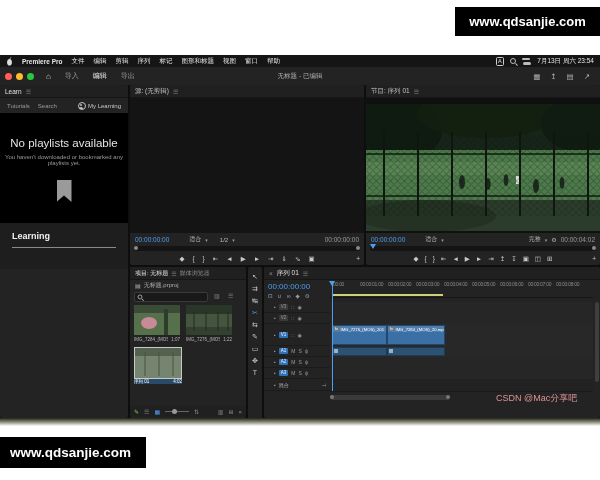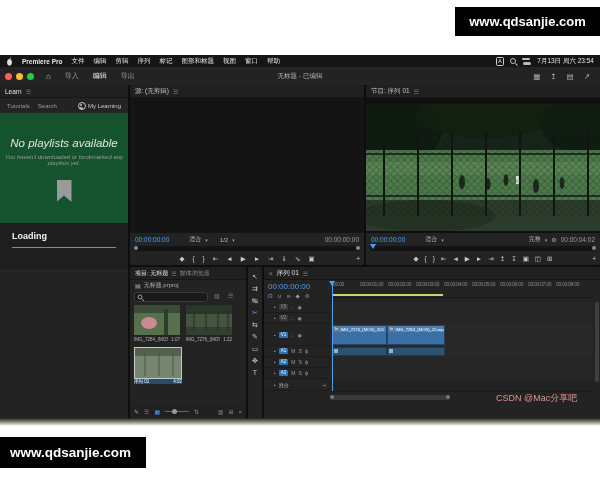--- a/index.html
+++ b/index.html
@@ -32,21 +32,21 @@
   .phead{height:12px;display:flex;align-items:center;font-size:6.5px;color:#c2c2c2;padding:0 5px;gap:4px;background:#202020;border-bottom:1px solid #161616;}
   .phead .dim{color:#8a8a8a;}
   .hamb{color:#8a8a8a;font-size:6px;}
   .tc-blue{color:#4e9ef0;}
   .tc{font-size:6.5px;letter-spacing:0;}
   .caret{font-size:5px;color:#999;}
   .transport{position:absolute;left:0;right:0;bottom:2px;display:flex;justify-content:center;gap:8px;font-size:6.5px;color:#c8c8c8;}
   .scrub{position:absolute;left:4px;right:4px;height:5px;background:#141414;border-radius:2px;}
   .dot{width:4px;height:4px;border-radius:50%;background:#8a8a8a;position:absolute;top:0;}
   
-  .learn-sec1{position:absolute;left:0;top:28px;width:128px;height:110px;background:#14532d;font-style:italic;}
+  .learn-sec1{position:absolute;left:0;top:28px;width:128px;height:110px;background:#000000;}
   .learn-sec2{position:absolute;left:0;top:138px;width:128px;height:46px;background:#1e1e1e;}
   .learn-sec3{position:absolute;left:0;top:184px;width:128px;bottom:0;background:#1b1b1b;}
   .ribbon{width:15px;height:22px;background:#9a9a9a;clip-path:polygon(0 0,100% 0,100% 100%,50% 70%,0 100%);}
   .person{width:6px;height:6px;border:1px solid #c0c0c0;border-radius:50%;position:relative;display:inline-block;}
   .person::before{content:"";position:absolute;left:1.5px;top:0.5px;width:2px;height:2px;border-radius:50%;background:#c0c0c0;}
   .person::after{content:"";position:absolute;left:0.5px;bottom:0.2px;width:4px;height:2px;border-radius:2px 2px 0 0;background:#c0c0c0;}
   
   .thumb{position:absolute;width:46px;height:30px;background:#40503d;overflow:hidden;}
   .badge{position:absolute;right:1px;bottom:1px;background:#2f73b5;color:#fff;font-size:4px;padding:0 1.5px;border-radius:1px;}
   .iname{font-size:4.5px;color:#b8b8b8;white-space:nowrap;overflow:hidden;}
@@ -131,21 +131,21 @@
         <span>My Learning</span>
       </span>
     </div>
     <div class="learn-sec1">
       <div style="text-align:center;margin-top:24px;font-size:11.5px;color:#e4e4e4;">No playlists available</div>
       <div style="text-align:center;margin-top:5px;font-size:6px;color:#999;">You haven't downloaded or bookmarked any</div>
       <div style="text-align:center;font-size:6px;color:#999;">playlists yet.</div>
       <div class="ribbon" style="margin:14px auto 0;"></div>
     </div>
     <div class="learn-sec2">
-      <div style="margin:8px 0 0 12px;font-size:9px;font-weight:bold;color:#f0f0f0;">Loading</div>
+      <div style="margin:8px 0 0 12px;font-size:9px;font-weight:bold;color:#f0f0f0;">Learning</div>
       <div style="margin:6px 12px 0;height:1px;background:#8a8a8a;"></div>
     </div>
   </div>
 
   <div class="panel" style="left:130px;top:30px;width:234px;height:180px;">
     <div class="phead">
       <span>源: (无剪辑)</span>
       <span class="hamb">☰</span>
     </div>
     <div style="position:absolute;top:13px;left:0;width:234px;height:135px;background:#141414;"></div>

